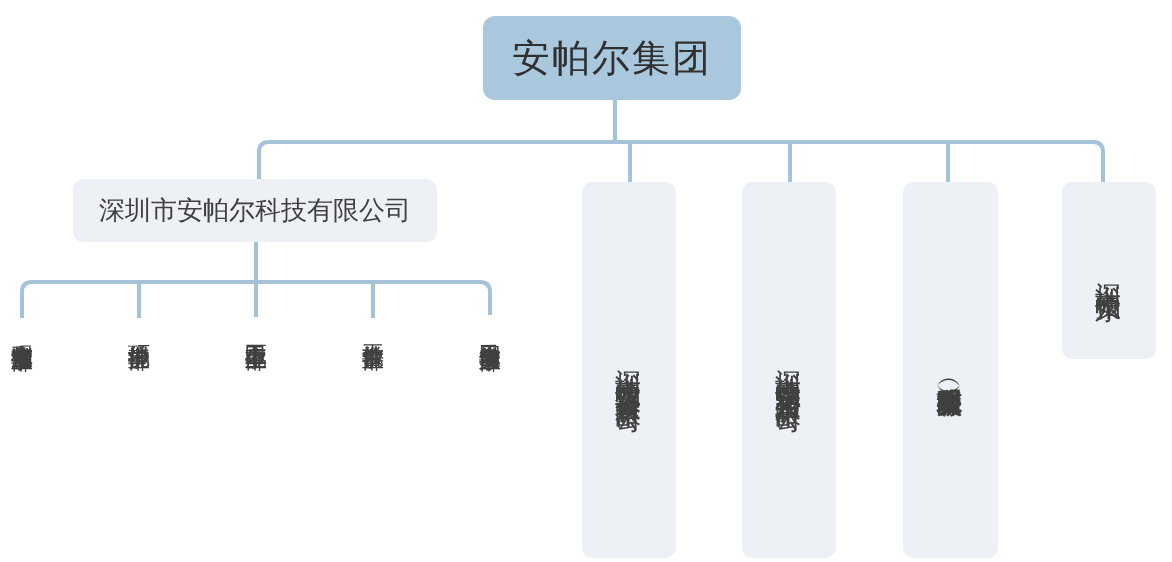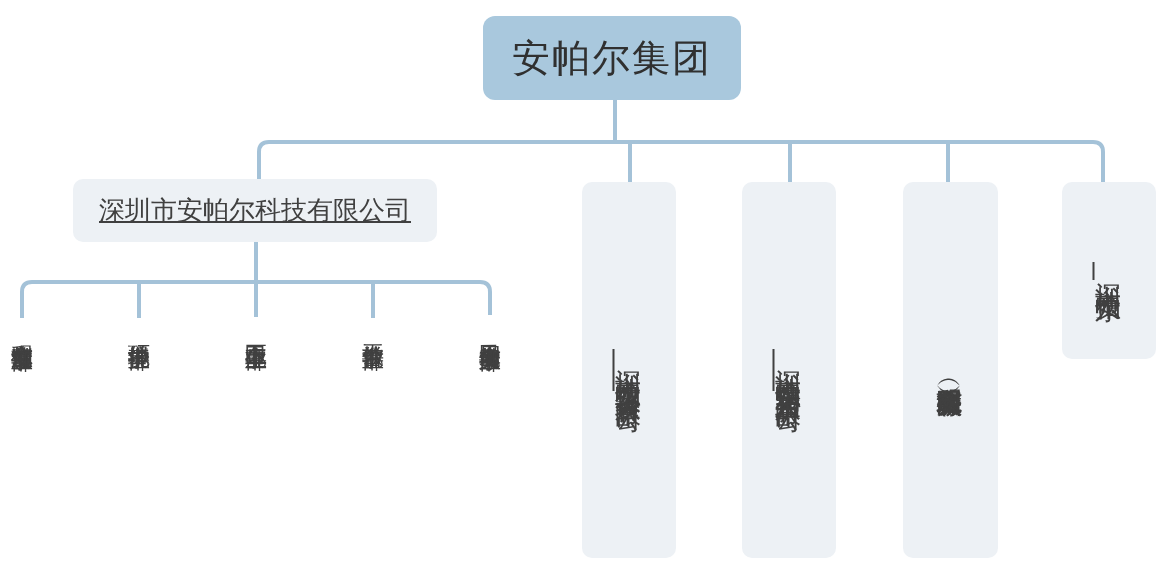--- a/index.html
+++ b/index.html
@@ -48,21 +48,20 @@
     border-radius: 12px;
     font-size: 38px;
     font-weight: 500;
     letter-spacing: 2px;
     color: var(--root-text, #303030);
   }
   .sub-node {
     background: var(--node-fill, #edf1f5);
     border-radius: 10px;
     font-size: 26px;
-    text-decoration: underline;
   }
   .sub-node.hbox {
     left: 73px;
     top: 167px;
     width: 364px;
     height: 63px;
   }
   .vtext {
     writing-mode: vertical-rl;
     text-orientation: mixed;

